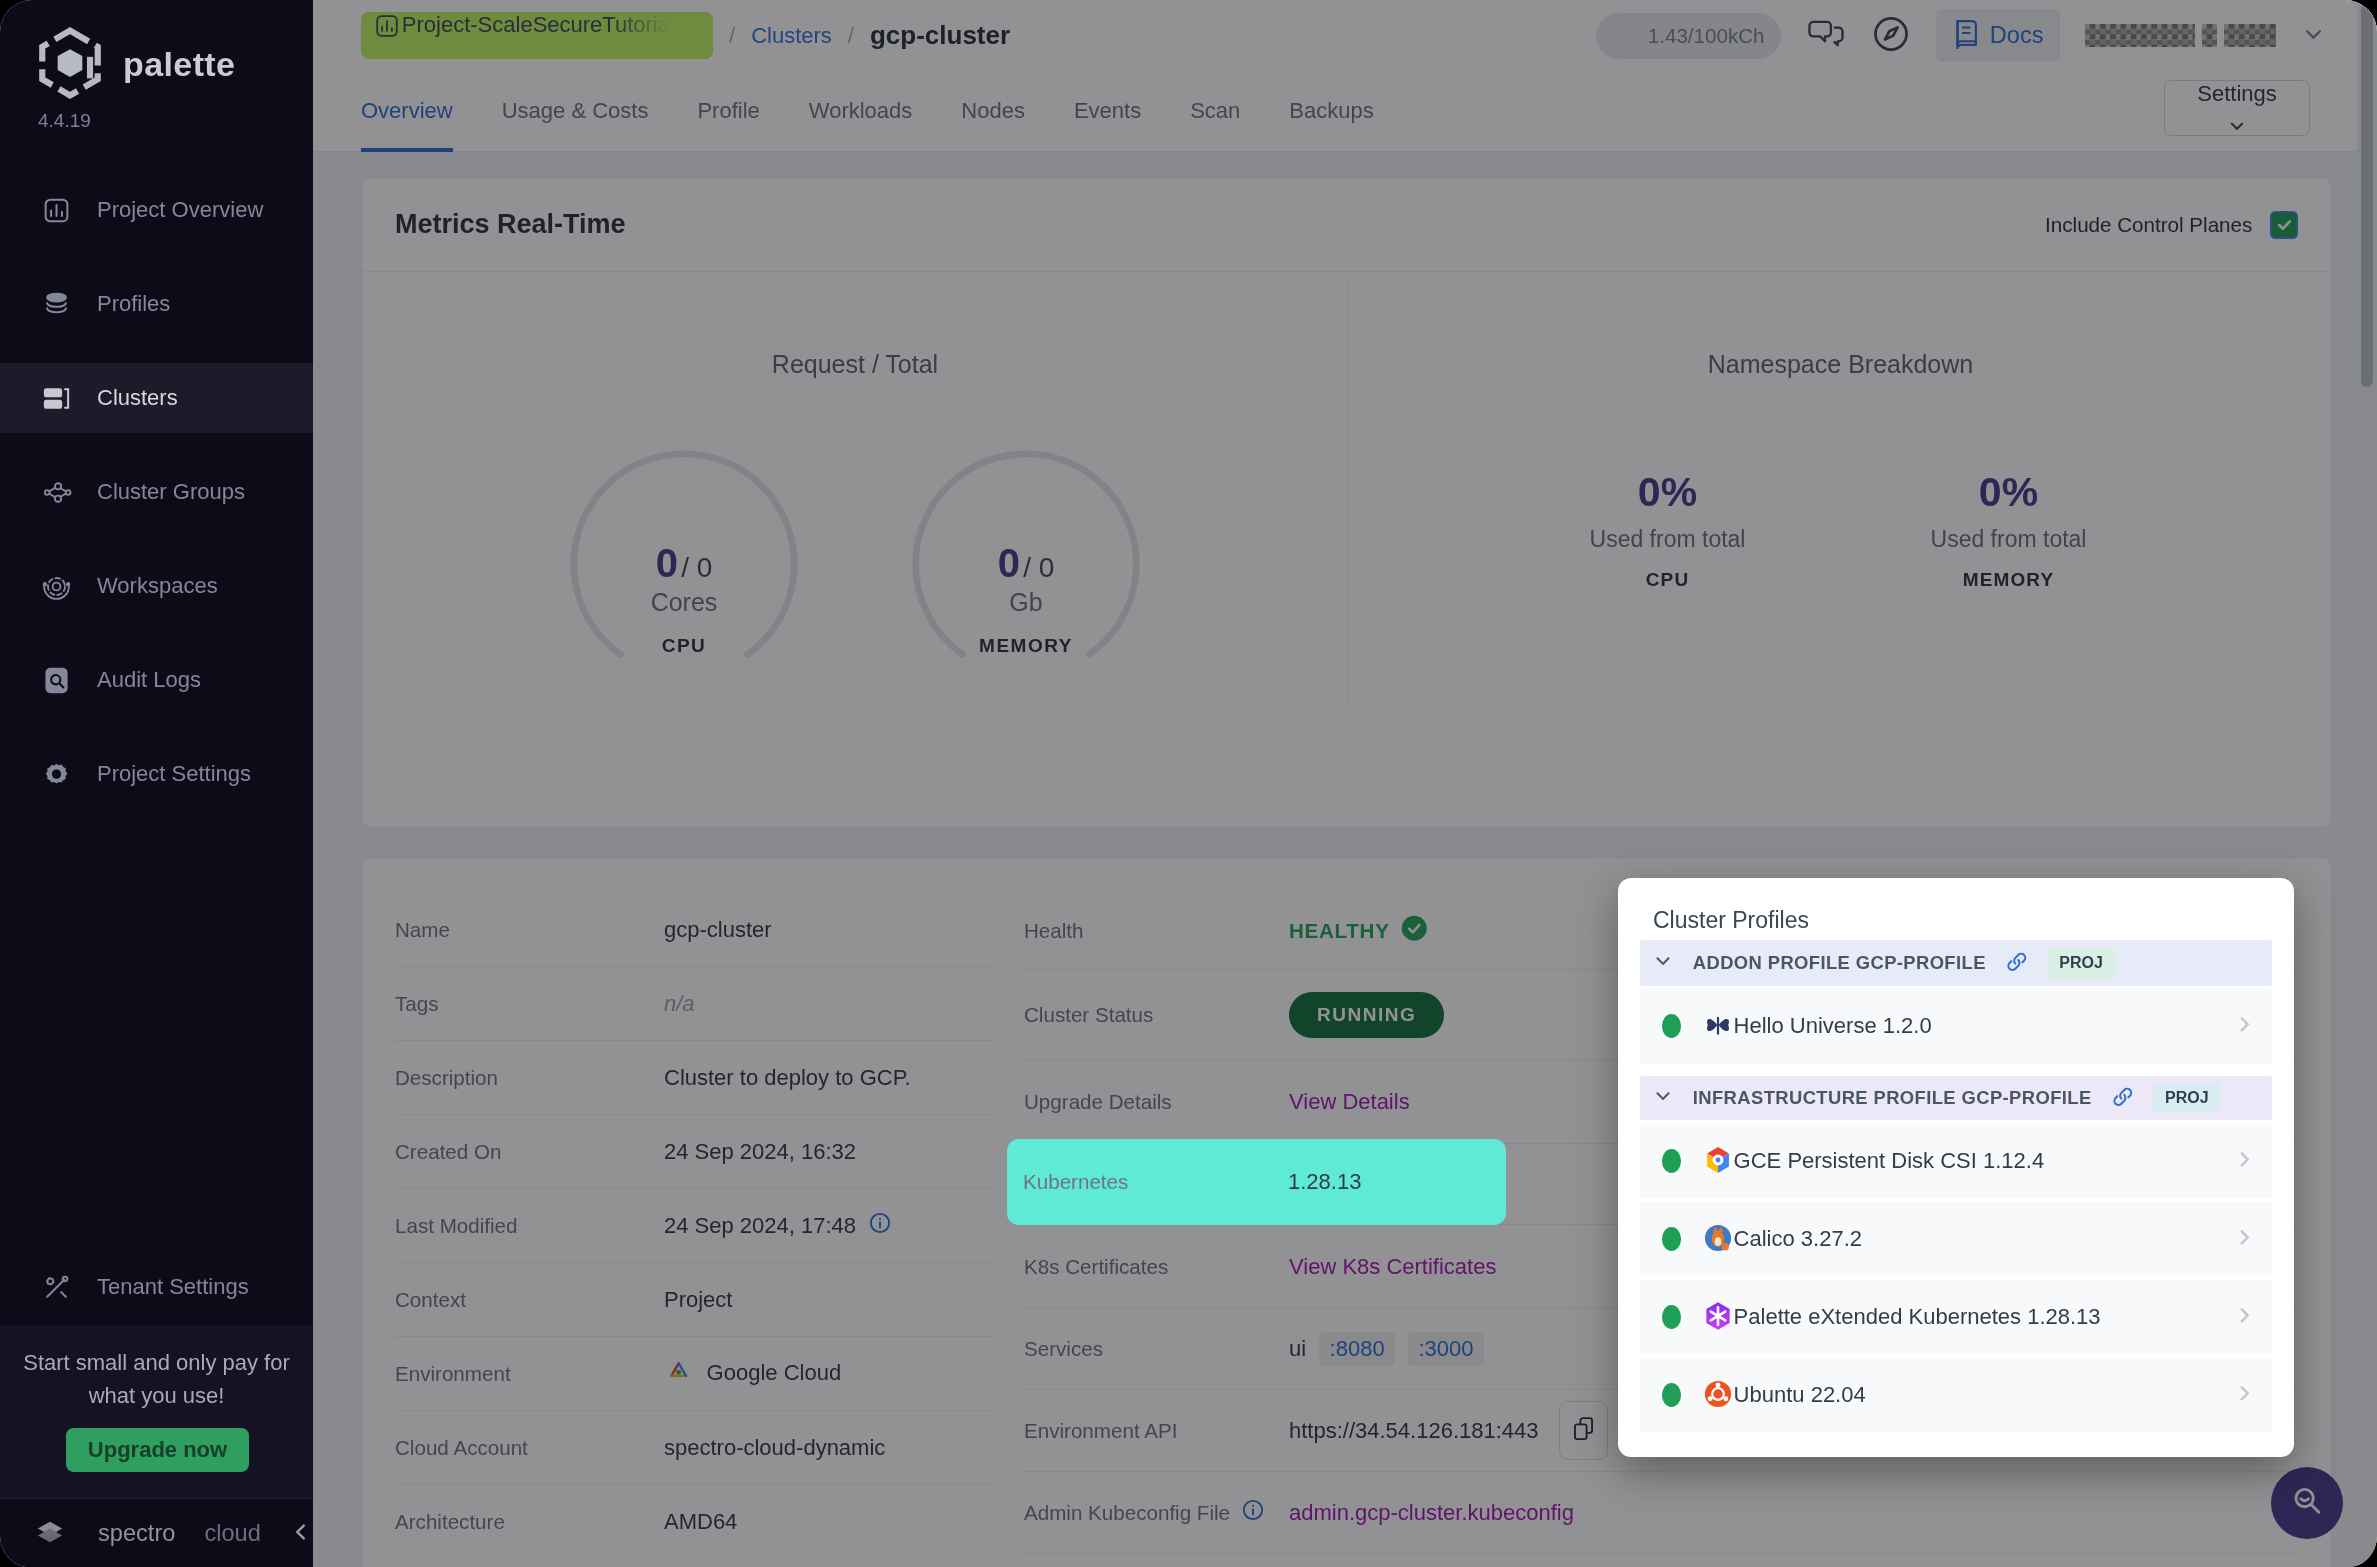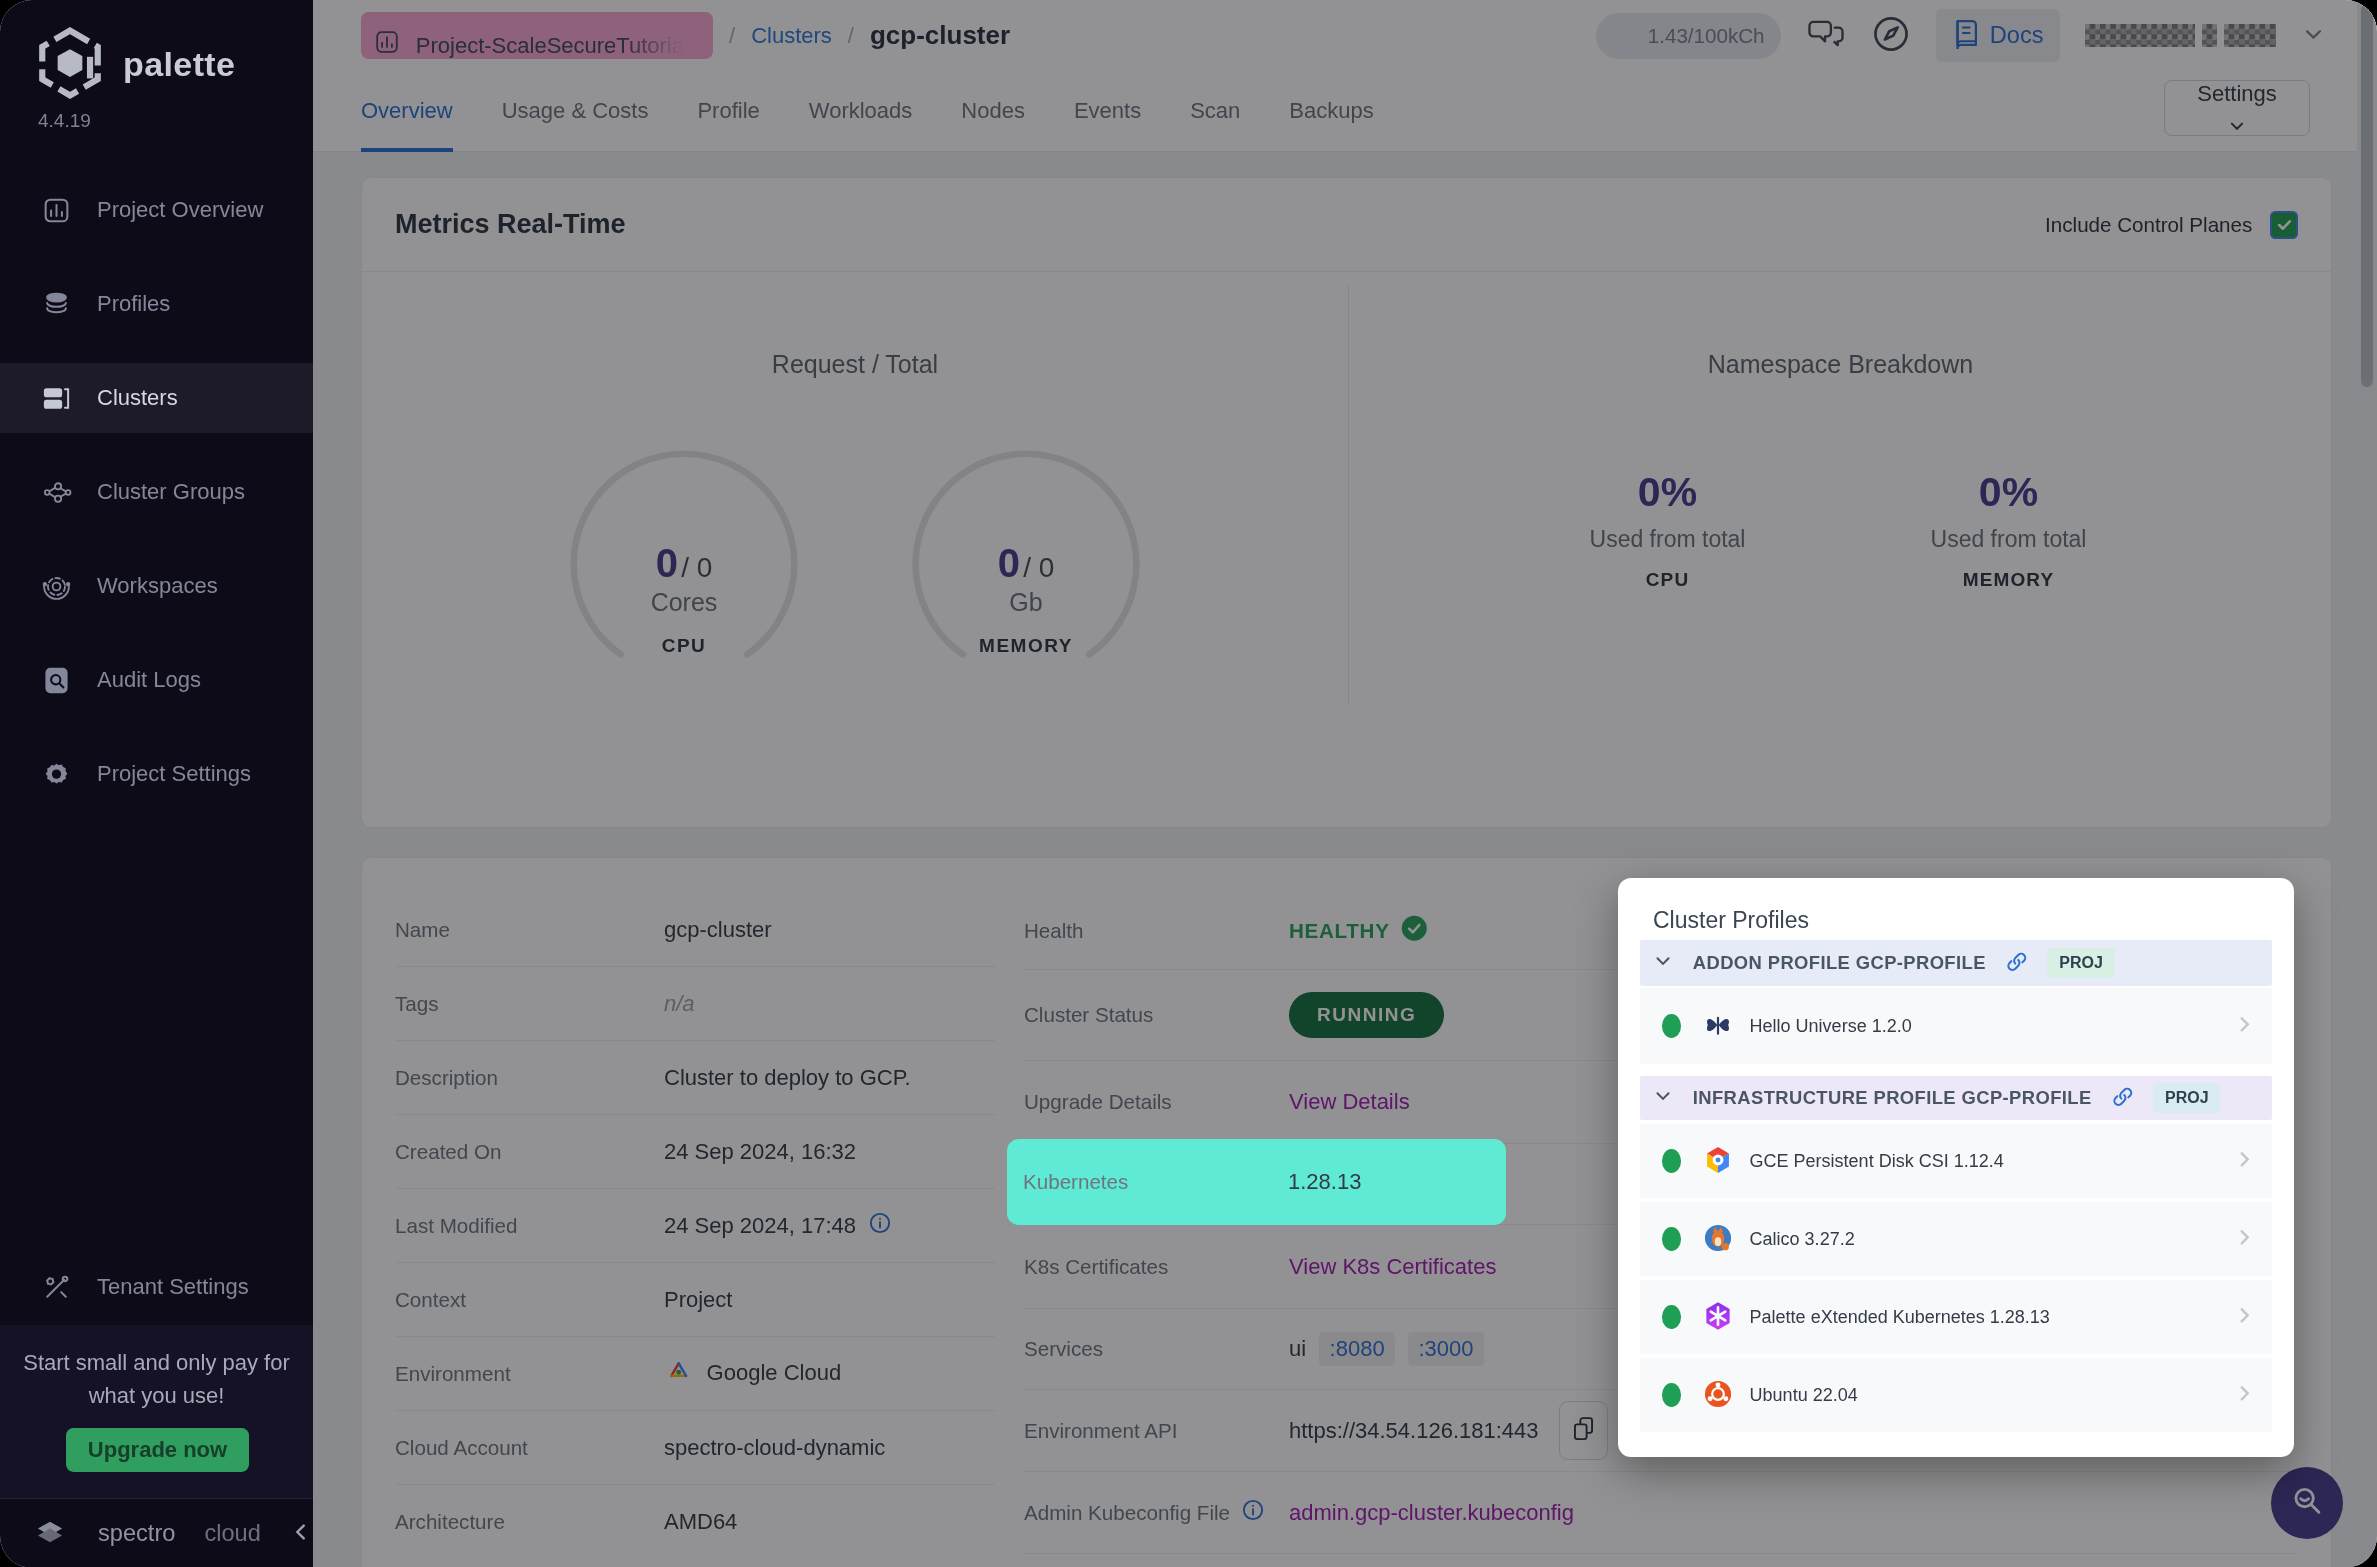--- a/index.html
+++ b/index.html
@@ -32,22 +32,22 @@
     color:#17402a; font-family:inherit; cursor:pointer; }
   .side-footer { position:absolute; left:0; top:1498px; width:313px; height:70px;
     border-top:0.7px solid #242134; display:flex; align-items:center; padding:0 31px; gap:29px; }
   .sf-primary { font-size:23.6px; color:#8f93a2; }
   .sf-secondary { font-size:23.6px; color:#6b6f80; }
   .sf-collapse { margin-left:auto; }
 
   
   .topbar { position:absolute; left:313px; top:0; width:2065px; height:71px; background:#fff; z-index:5; }
   .crumbs { position:absolute; left:48px; top:0; height:71px; display:flex; align-items:center; gap:16px; }
-  .crumb-chip { display:flex; align-items:flex-end; gap:15px; width:352px; height:47px;
-    background:#f9a8d4; border-radius:7.4px; padding:0 11.8px; overflow:hidden; cursor:pointer; }
+  .crumb-chip { display:flex; align-items:flex-start; gap:1px; width:352px; height:47px;
+    background:#bef264; border-radius:7.4px; padding:0 11.8px; overflow:hidden; cursor:pointer; }
   .crumb-chip .txt { font-size:22px; color:#414957; white-space:nowrap;
     -webkit-mask-image:linear-gradient(90deg,#000 78%,transparent); 
     mask-image:linear-gradient(90deg,#000 78%,transparent); }
   .crumb-sep { font-size:22px; color:#a7adb6; }
   .crumb-link { font-size:22px; color:#3277d6; cursor:pointer; }
   .crumb-page { font-size:26px; font-weight:600; color:#2b3240; }
   .top-right { position:absolute; right:52px; top:0; height:71px; display:flex; align-items:center; gap:25px; }
   .credits-pill { width:185px; height:46px; border-radius:23px; background:#e8eaee;
     display:flex; align-items:center; justify-content:flex-end; padding-right:16px; }
   .credits-pill span { font-size:20.6px; color:#7c8290; }
@@ -146,21 +146,21 @@
   .sect-hdr { position:absolute; left:22px; width:632px; height:46px; display:flex;
     align-items:center; gap:19px; padding:0 11.8px; border-radius:2.2px; cursor:pointer; }
   .sect-hdr.addon { top:62px; background:#e7ebf8; }
   .sect-hdr.infra { top:198px; height:44px; background:#ede8f7; }
   .sect-name { font-size:18.4px; font-weight:600; letter-spacing:0.4px; color:#4a5666; }
   .badge { font-size:16px; font-weight:700; color:#314050; padding:5.9px 11.8px; border-radius:4.4px; }
   .badge.addon { background:#d8efe3; } .badge.infra { background:#d9ecf1; }
   .prow { position:absolute; left:22px; width:632px; height:74px; background:#f8f9fb;
     display:flex; align-items:center; cursor:pointer; }
   .prow .dot { width:19px; height:23.6px; border-radius:50%; background:#1f9e55; margin:0 20.6px 0 22px; }
-  .prow .pname { font-size:18px; color:#333c47; margin-left:16px; }
+  .prow .pname { font-size:22px; color:#333c47; }
   .prow .chev { margin-left:auto; margin-right:17.7px; }
   .prow.r-hello { top:110px; height:76px; }
   .prow.r-gce { top:246px; } .prow.r-calico { top:324px; }
   .prow.r-pxk { top:402px; } .prow.r-ubuntu { top:480px; }
 
   
   .fab { position:absolute; left:2271px; top:1467px; width:72px; height:72px; border-radius:50%;
     background:#453c8c; border:none; z-index:35; display:flex; align-items:center;
     justify-content:center; cursor:pointer; }
   .scrollbar { position:absolute; left:2357px; top:0; width:20.6px; height:1568px;

